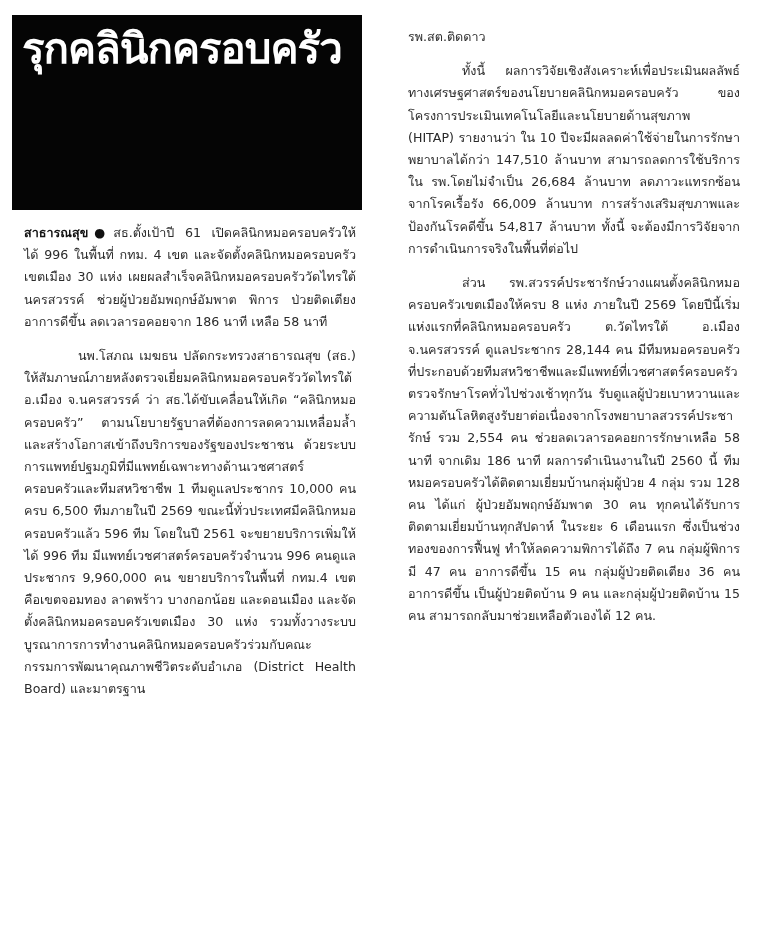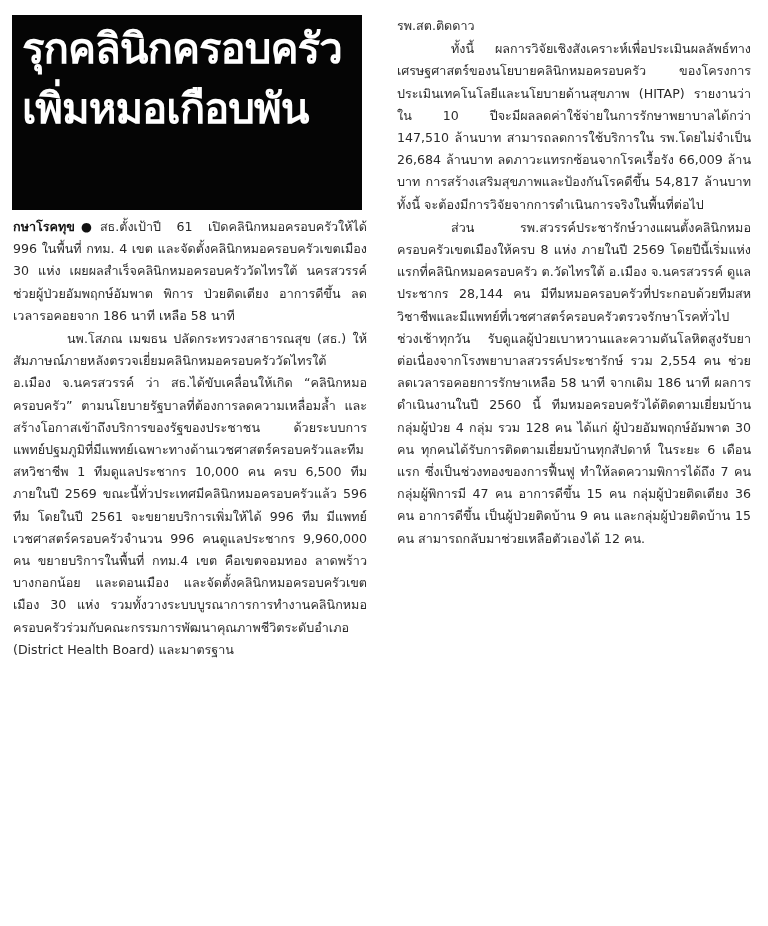--- a/index.html
+++ b/index.html
@@ -11,37 +11,36 @@
   .col { position: absolute; top: 0; }
   .col-left { left: 12px; width: 356px; }
   .col-right { left: 396px; width: 356px; top: 14px; }
   .headline {
     margin-top: 15px; width: 350px; height: 195px; background: #050505;
     color: #ffffff; box-sizing: border-box; padding: 4px 8px 0 10px;
     font-family: "DejaVu Sans", sans-serif; font-weight: bold;
   }
   .headline div { font-size: 42px; line-height: 60px; white-space: nowrap; letter-spacing: -1px; }
   .body-text { font-size: 12.6px; line-height: 22.2px; text-align: justify; text-align-last: left; }
-  .body-text p { margin: 1px; }
+  .body-text p { margin: 12px; }
   .indent { text-indent: 54px; }
   .lead { margin-top: 6px; }
   .kicker { font-weight: bold; color: #111; }
   .bullet { display: inline-block; margin: 0 8px 0 6px; color: #111; }
 </style>
 </head>
 <body>
 
 <div class="col col-left">
   <div class="headline">
     <div>รุกคลินิกครอบครัว</div>
-    <div>เพิ่มหมอเกือบพัน</div>
   </div>
   <div class="body-text lead">
     <p>
-      <span class="kicker">กษาโรคทุข</span><span class="bullet">●</span><span>สธ.ตั้งเป้าปี 61 เปิดคลินิกหมอครอบครัวให้ได้ 996 ในพื้นที่ กทม. 4 เขต และจัดตั้งคลินิกหมอครอบครัวเขตเมือง 30 แห่ง เผยผลสำเร็จคลินิกหมอครอบครัววัดไทรใต้ นครสวรรค์ ช่วยผู้ป่วยอัมพฤกษ์อัมพาต พิการ ป่วยติดเตียง อาการดีขึ้น ลดเวลารอคอยจาก 186 นาที เหลือ 58 นาที</span>
+      <span class="kicker">สาธารณสุข</span><span class="bullet">●</span><span>สธ.ตั้งเป้าปี 61 เปิดคลินิกหมอครอบครัวให้ได้ 996 ในพื้นที่ กทม. 4 เขต และจัดตั้งคลินิกหมอครอบครัวเขตเมือง 30 แห่ง เผยผลสำเร็จคลินิกหมอครอบครัววัดไทรใต้ นครสวรรค์ ช่วยผู้ป่วยอัมพฤกษ์อัมพาต พิการ ป่วยติดเตียง อาการดีขึ้น ลดเวลารอคอยจาก 186 นาที เหลือ 58 นาที</span>
     </p>
     <p class="indent">นพ.โสภณ เมฆธน ปลัดกระทรวงสาธารณสุข (สธ.) ให้สัมภาษณ์ภายหลังตรวจเยี่ยมคลินิกหมอครอบครัววัดไทรใต้ อ.เมือง จ.นครสวรรค์ ว่า สธ.ได้ขับเคลื่อนให้เกิด “คลินิกหมอครอบครัว” ตามนโยบายรัฐบาลที่ต้องการลดความเหลื่อมล้ำ และสร้างโอกาสเข้าถึงบริการของรัฐของประชาชน ด้วยระบบการแพทย์ปฐมภูมิที่มีแพทย์เฉพาะทางด้านเวชศาสตร์ครอบครัวและทีมสหวิชาชีพ 1 ทีมดูแลประชากร 10,000 คน ครบ 6,500 ทีมภายในปี 2569 ขณะนี้ทั่วประเทศมีคลินิกหมอครอบครัวแล้ว 596 ทีม โดยในปี 2561 จะขยายบริการเพิ่มให้ได้ 996 ทีม มีแพทย์เวชศาสตร์ครอบครัวจำนวน 996 คนดูแลประชากร 9,960,000 คน ขยายบริการในพื้นที่ กทม.4 เขต คือเขตจอมทอง ลาดพร้าว บางกอกน้อย และดอนเมือง และจัดตั้งคลินิกหมอครอบครัวเขตเมือง 30 แห่ง รวมทั้งวางระบบบูรณาการการทำงานคลินิกหมอครอบครัวร่วมกับคณะกรรมการพัฒนาคุณภาพชีวิตระดับอำเภอ (District Health Board) และมาตรฐาน</p>
   </div>
 </div>
 
 <div class="col col-right">
   <div class="body-text">
     <p>รพ.สต.ติดดาว</p>
     <p class="indent">ทั้งนี้ ผลการวิจัยเชิงสังเคราะห์เพื่อประเมินผลลัพธ์ทางเศรษฐศาสตร์ของนโยบายคลินิกหมอครอบครัว ของโครงการประเมินเทคโนโลยีและนโยบายด้านสุขภาพ (HITAP) รายงานว่า ใน 10 ปีจะมีผลลดค่าใช้จ่ายในการรักษาพยาบาลได้กว่า 147,510 ล้านบาท สามารถลดการใช้บริการใน รพ.โดยไม่จำเป็น 26,684 ล้านบาท ลดภาวะแทรกซ้อนจากโรคเรื้อรัง 66,009 ล้านบาท การสร้างเสริมสุขภาพและป้องกันโรคดีขึ้น 54,817 ล้านบาท ทั้งนี้ จะต้องมีการวิจัยจากการดำเนินการจริงในพื้นที่ต่อไป</p>
     <p class="indent">ส่วน รพ.สวรรค์ประชารักษ์วางแผนตั้งคลินิกหมอครอบครัวเขตเมืองให้ครบ 8 แห่ง ภายในปี 2569 โดยปีนี้เริ่มแห่งแรกที่คลินิกหมอครอบครัว ต.วัดไทรใต้ อ.เมือง จ.นครสวรรค์ ดูแลประชากร 28,144 คน มีทีมหมอครอบครัวที่ประกอบด้วยทีมสหวิชาชีพและมีแพทย์ที่เวชศาสตร์ครอบครัวตรวจรักษาโรคทั่วไปช่วงเช้าทุกวัน รับดูแลผู้ป่วยเบาหวานและความดันโลหิตสูงรับยาต่อเนื่องจากโรงพยาบาลสวรรค์ประชารักษ์ รวม 2,554 คน ช่วยลดเวลารอคอยการรักษาเหลือ 58 นาที จากเดิม 186 นาที ผลการดำเนินงานในปี 2560 นี้ ทีมหมอครอบครัวได้ติดตามเยี่ยมบ้านกลุ่มผู้ป่วย 4 กลุ่ม รวม 128 คน ได้แก่ ผู้ป่วยอัมพฤกษ์อัมพาต 30 คน ทุกคนได้รับการติดตามเยี่ยมบ้านทุกสัปดาห์ ในระยะ 6 เดือนแรก ซึ่งเป็นช่วงทองของการฟื้นฟู ทำให้ลดความพิการได้ถึง 7 คน กลุ่มผู้พิการมี 47 คน อาการดีขึ้น 15 คน กลุ่มผู้ป่วยติดเตียง 36 คน อาการดีขึ้น เป็นผู้ป่วยติดบ้าน 9 คน และกลุ่มผู้ป่วยติดบ้าน 15 คน สามารถกลับมาช่วยเหลือตัวเองได้ 12 คน.</p>

